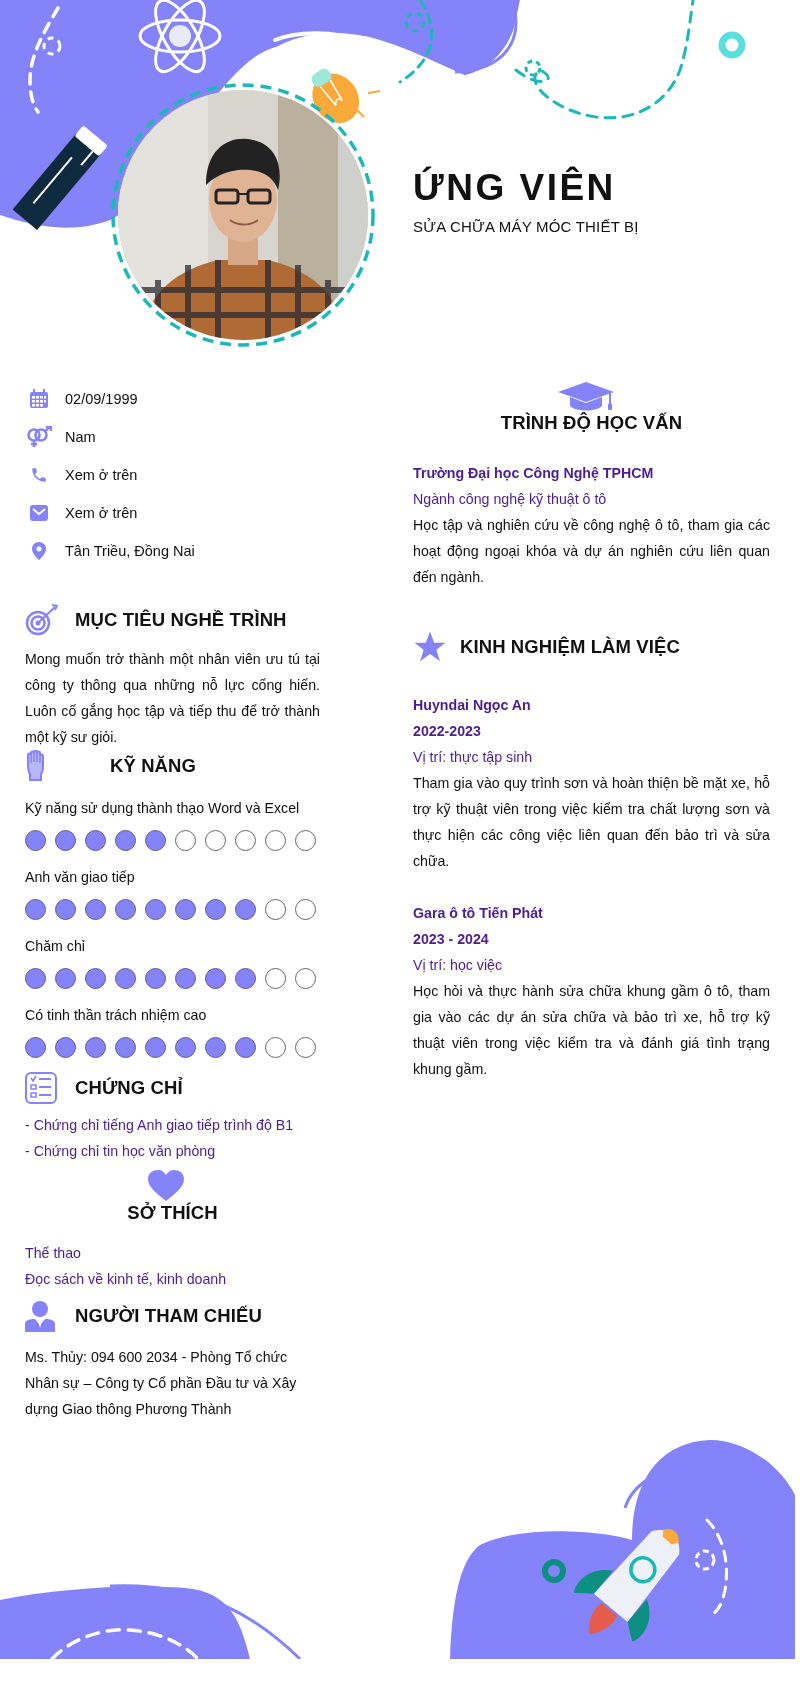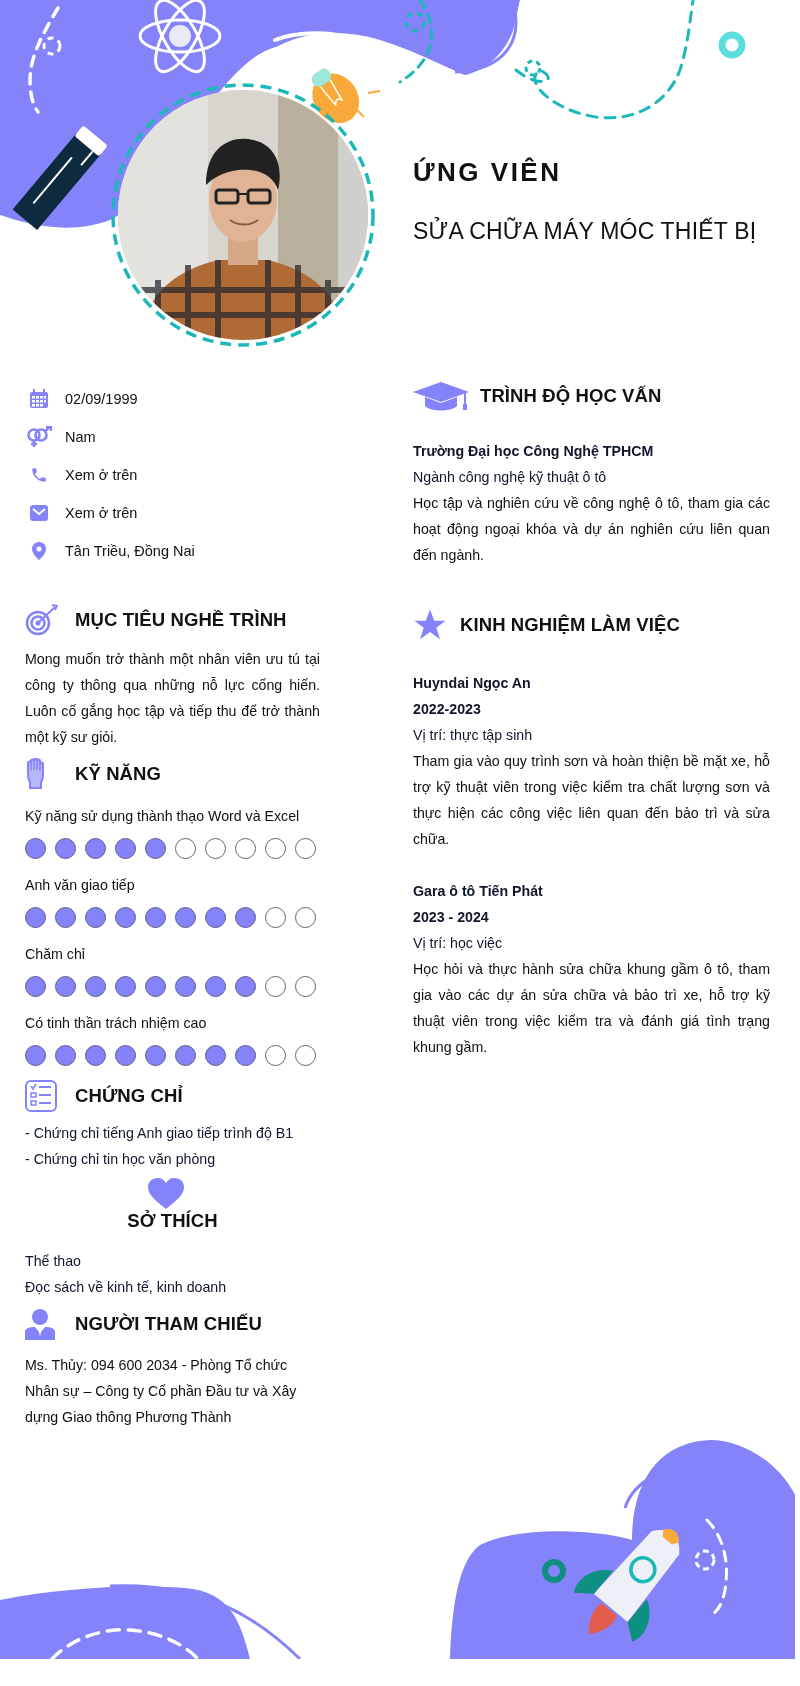--- a/index.html
+++ b/index.html
@@ -4,36 +4,36 @@
 <style>
   * { box-sizing: border-box; margin: 0; padding: 0; }
   html, body { width: 800px; height: 1686px; background: #ffffff; overflow: hidden; }
   body { font-family: "Liberation Sans", "DejaVu Sans", sans-serif; color: #111; position: relative; }
   .page { position: absolute; left: 0; top: 0; width: 795px; height: 1659px; background: #fff; overflow: hidden; }
   .deco { position: absolute; left: 0; top: 0; pointer-events: none; }
 
   .avatar-wrap { position: absolute; left: 110px; top: 82px; width: 266px; height: 266px; }
   .avatar { position: absolute; left: 8px; top: 8px; width: 250px; height: 250px; border-radius: 50%; overflow: hidden; background: #d9d6cf; }
 
-  .name { position: absolute; left: 413px; top: 157px; font-size: 26px; font-weight: 700; letter-spacing: 2.5px; color: #111; }
-  .role { position: absolute; left: 413px; top: 218px; font-size: 23px; color: #111; letter-spacing: 0.2px; }
+  .name { position: absolute; left: 413px; top: 167px; font-size: 37px; font-weight: 700; letter-spacing: 2.5px; color: #111; }
+  .role { position: absolute; left: 413px; top: 218px; font-size: 15px; color: #111; letter-spacing: 0.2px; }
 
   .left { position: absolute; left: 25px; top: 380px; width: 295px; }
   .right { position: absolute; left: 413px; top: 380px; width: 357px; }
 
   .info-row { display: flex; align-items: center; height: 38px; }
   .info-icon { width: 28px; height: 22px; display: flex; align-items: center; justify-content: center; margin-right: 12px; }
   .info-text { font-size: 14.5px; color: #111; }
 
   .sec-head { display: flex; align-items: center; }
   .sec-icon { width: 50px; display: flex; align-items: center; }
   .sec-title { font-size: 18.5px; font-weight: 700; color: #111; letter-spacing: 0.1px; }
 
   .para { font-size: 14.2px; line-height: 26px; color: #111; text-align: justify; }
-  .line { font-size: 14.2px; line-height: 26px; color: #0f172a; }
+  .line { font-size: 14.2px; line-height: 26px; color: #4c1d95; }
   .bold { font-weight: 700; }
 
   .skill-label { font-size: 14.2px; color: #111; height: 24px; line-height: 24px; }
   .dots { display: flex; gap: 9px; margin: 10px 0 14px 0; }
   .dot { width: 21px; height: 21px; border-radius: 50%; border: 1.5px solid #666; background: #fff; }
   .dot.on { background: #8583fa; border-color: #5f5c8a; }
 </style>
 </head>
 <body>
 
@@ -213,21 +213,21 @@
             <circle cx="13" cy="19" r="6.5" fill="none" stroke="#8583fa" stroke-width="2.5"></circle>
             <circle cx="13" cy="19" r="2.5" fill="#8583fa"></circle>
             <line x1="13" y1="19" x2="30" y2="3" stroke="#8583fa" stroke-width="2"></line>
             <path d="M27,1 L32,2 L30,6" fill="none" stroke="#8583fa" stroke-width="1.8"></path>
           </svg>
       </span>
       <span class="sec-title">MỤC TIÊU NGHỀ TRÌNH</span>
     </div>
     <div class="para" style="margin-top:10px;">Mong muốn trở thành một nhân viên ưu tú tại công ty thông qua những nỗ lực cống hiến. Luôn cố gắng học tập và tiếp thu để trở thành một kỹ sư giỏi.</div>
 
-    <div class="sec-head" style="margin-top:8px;">
+    <div class="sec-head" style="margin-top:0;gap:35px;">
       <span class="sec-icon">
         <svg width="24" height="32" viewBox="0 0 24 32">
             <path d="M3,14 L3,5 C3,3 6,3 6,5 L6,3 C6,1 9,1 9,3 L9,2 C9,0 12,0 12,2 L12,3 C12,1 15,1 15,3 L15,6 C15,4 18,4 18,6 L18,16 C18,22 16,24 16,24 L16,30 L5,30 L5,24 C3,22 3,18 3,14 Z" fill="#b8b6fc" stroke="#8583fa" stroke-width="2"></path>
             <line x1="6" y1="5" x2="6" y2="13" stroke="#8583fa" stroke-width="1.5"></line>
             <line x1="9" y1="3" x2="9" y2="12" stroke="#8583fa" stroke-width="1.5"></line>
             <line x1="12" y1="3" x2="12" y2="12" stroke="#8583fa" stroke-width="1.5"></line>
             <line x1="15" y1="6" x2="15" y2="13" stroke="#8583fa" stroke-width="1.5"></line>
           </svg>
       </span>
       <span class="sec-title">KỸ NĂNG</span>
@@ -335,21 +335,21 @@
             <path d="M0,32 L0,24 C0,20 5,19 10,19 L15,25 L20,19 C25,19 30,20 30,24 L30,32 Z" fill="#8583fa"></path>
             <path d="M13,21 L15,28 L17,21 Z" fill="#fff"></path>
           </svg>
       </span>
       <span class="sec-title">NGƯỜI THAM CHIẾU</span>
     </div>
     <div class="para" style="margin-top:12px; text-align:left;">Ms. Thủy: 094 600 2034 - Phòng Tổ chức Nhân sự – Công ty Cổ phần Đầu tư và Xây dựng Giao thông Phương Thành</div>
   </div>
 
   <div class="right">
-    <div class="sec-head" style="margin-top:0px;">
+    <div class="sec-head" style="margin-top:0px;flex-direction:column;">
       <span class="sec-icon" style="width:67px;">
         <svg width="56" height="32" viewBox="0 0 56 32">
             <path d="M28,2 L56,12 L28,22 L0,12 Z" fill="#8583fa"></path>
             <path d="M12,17 L12,26 C18,32 38,32 44,26 L44,17 L28,23 Z" fill="#8583fa"></path>
             <line x1="52" y1="13" x2="52" y2="26" stroke="#8583fa" stroke-width="2"></line>
             <rect x="50" y="24" width="4" height="6" fill="#8583fa"></rect>
           </svg>
       </span>
       <span class="sec-title">TRÌNH ĐỘ HỌC VẤN</span>
     </div>

